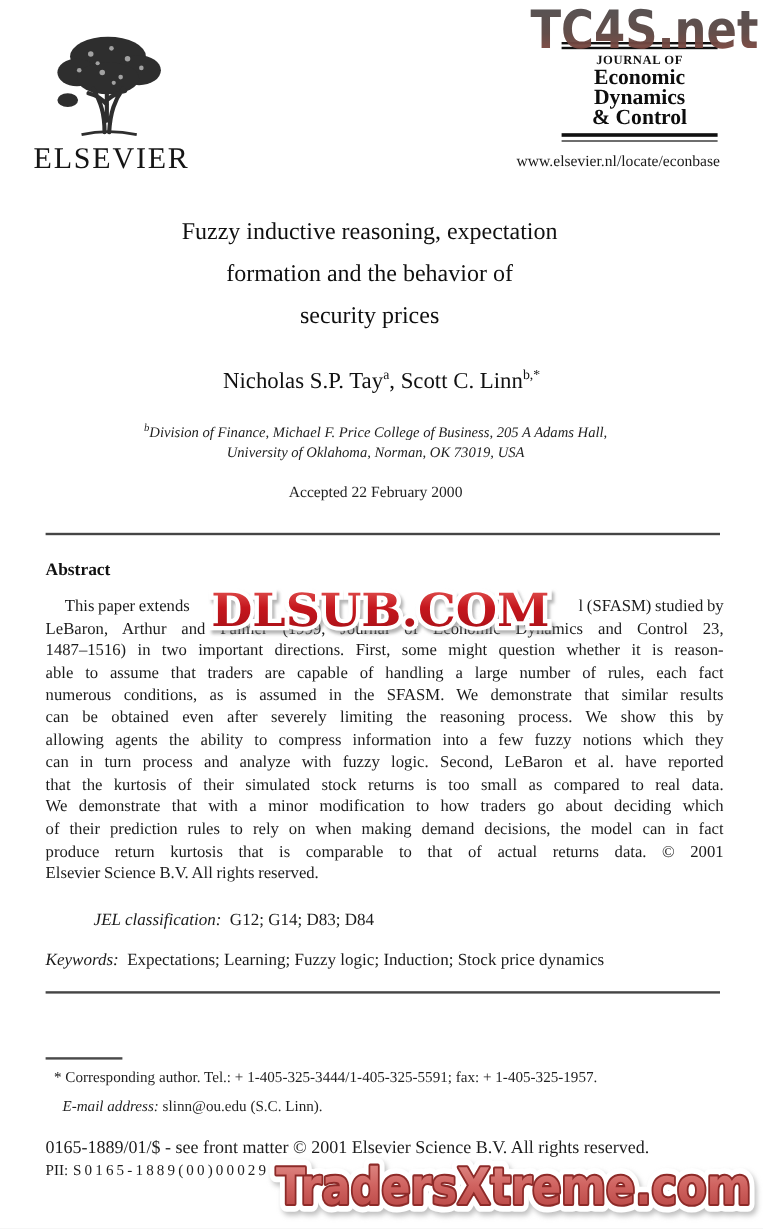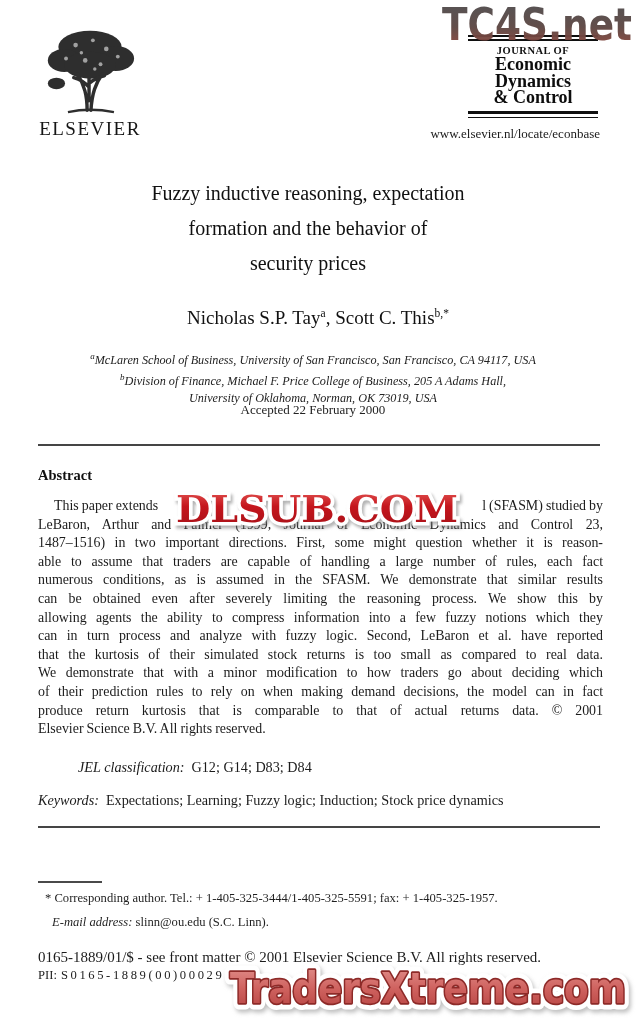--- a/index.html
+++ b/index.html
@@ -3,21 +3,21 @@
 <meta charset="utf-8">
 <style>
   html,body{margin:0;padding:0;background:#e8e8e8;}
   .page{
     position:relative;width:636px;height:1024px;background:#ffffff;
     font-family:"Liberation Serif","DejaVu Serif",serif;color:#1d1d1d;
     overflow:hidden;margin:0 auto;
   }
   
   .elsevier{position:absolute;left:28px;top:24px;width:124px;text-align:center;}
-  .elsevier .wordmark{font-size:19px;letter-spacing:1.5px;color:#151515;margin-top:-2px;}
+  .elsevier .wordmark{font-size:25px;letter-spacing:1.5px;color:#151515;margin-top:-2px;}
   .hdr-center{position:absolute;left:138px;top:92px;width:222px;text-align:center;
     font-size:13.5px;line-height:18px;color:#222;}
   .masthead{position:absolute;left:468px;top:35px;width:130px;text-align:center;}
   .mast-rule-top{height:2px;border-top:2px solid #101010;border-bottom:2px solid #101010;}
   .mast-rule-bot{height:3px;border-top:3px solid #101010;border-bottom:1px solid #101010;margin-top:5px;}
   .mast-kicker{font-size:10.5px;font-weight:600;letter-spacing:.5px;margin-top:4px;color:#111;}
   .mast-title{font-size:18px;font-weight:700;line-height:16.5px;color:#0d0d0d;}
   .journal-url{position:absolute;left:418px;top:126px;width:182px;text-align:right;font-size:13px;color:#1a1a1a;}
   .wm-tc4s{position:absolute;left:438px;top:-3px;z-index:5;opacity:.96;}
   
@@ -107,24 +107,23 @@
       <text x="4" y="43" font-family="DejaVu Sans, sans-serif" font-weight="bold" font-size="44" textLength="190" lengthAdjust="spacingAndGlyphs" fill="url(#tcg)">TC4S.net</text>
     </svg>
   </div>
 
   <div class="title">
     <div>Fuzzy inductive reasoning, expectation</div>
     <div>formation and the behavior of</div>
     <div>security prices</div>
   </div>
 
-  <div class="authors"><span>Nicholas S.P. Tay</span><sup>a</sup><span>, </span><span>Scott C. This</span><sup>b,*</sup></div>
+  <div class="authors"><span>Nicholas S.P. Tay</span><sup>a</sup><span>, </span><span>Scott C. Linn</span><sup>b,*</sup></div>
 
   <div class="affils">
-    <div><sup>a</sup><span>McLaren School of Business, University of San Francisco, San Francisco, CA 94117, USA</span></div>
     <div><sup>b</sup><span>Division of Finance, Michael F. Price College of Business, 205 A Adams Hall,</span></div>
     <div>University of Oklahoma, Norman, OK 73019, USA</div>
   </div>
 
   <div class="accepted">Accepted 22 February 2000</div>
 
   <div class="rule" style="top:444px;"></div>
 
   <div class="abs-head">Abstract</div>
 

